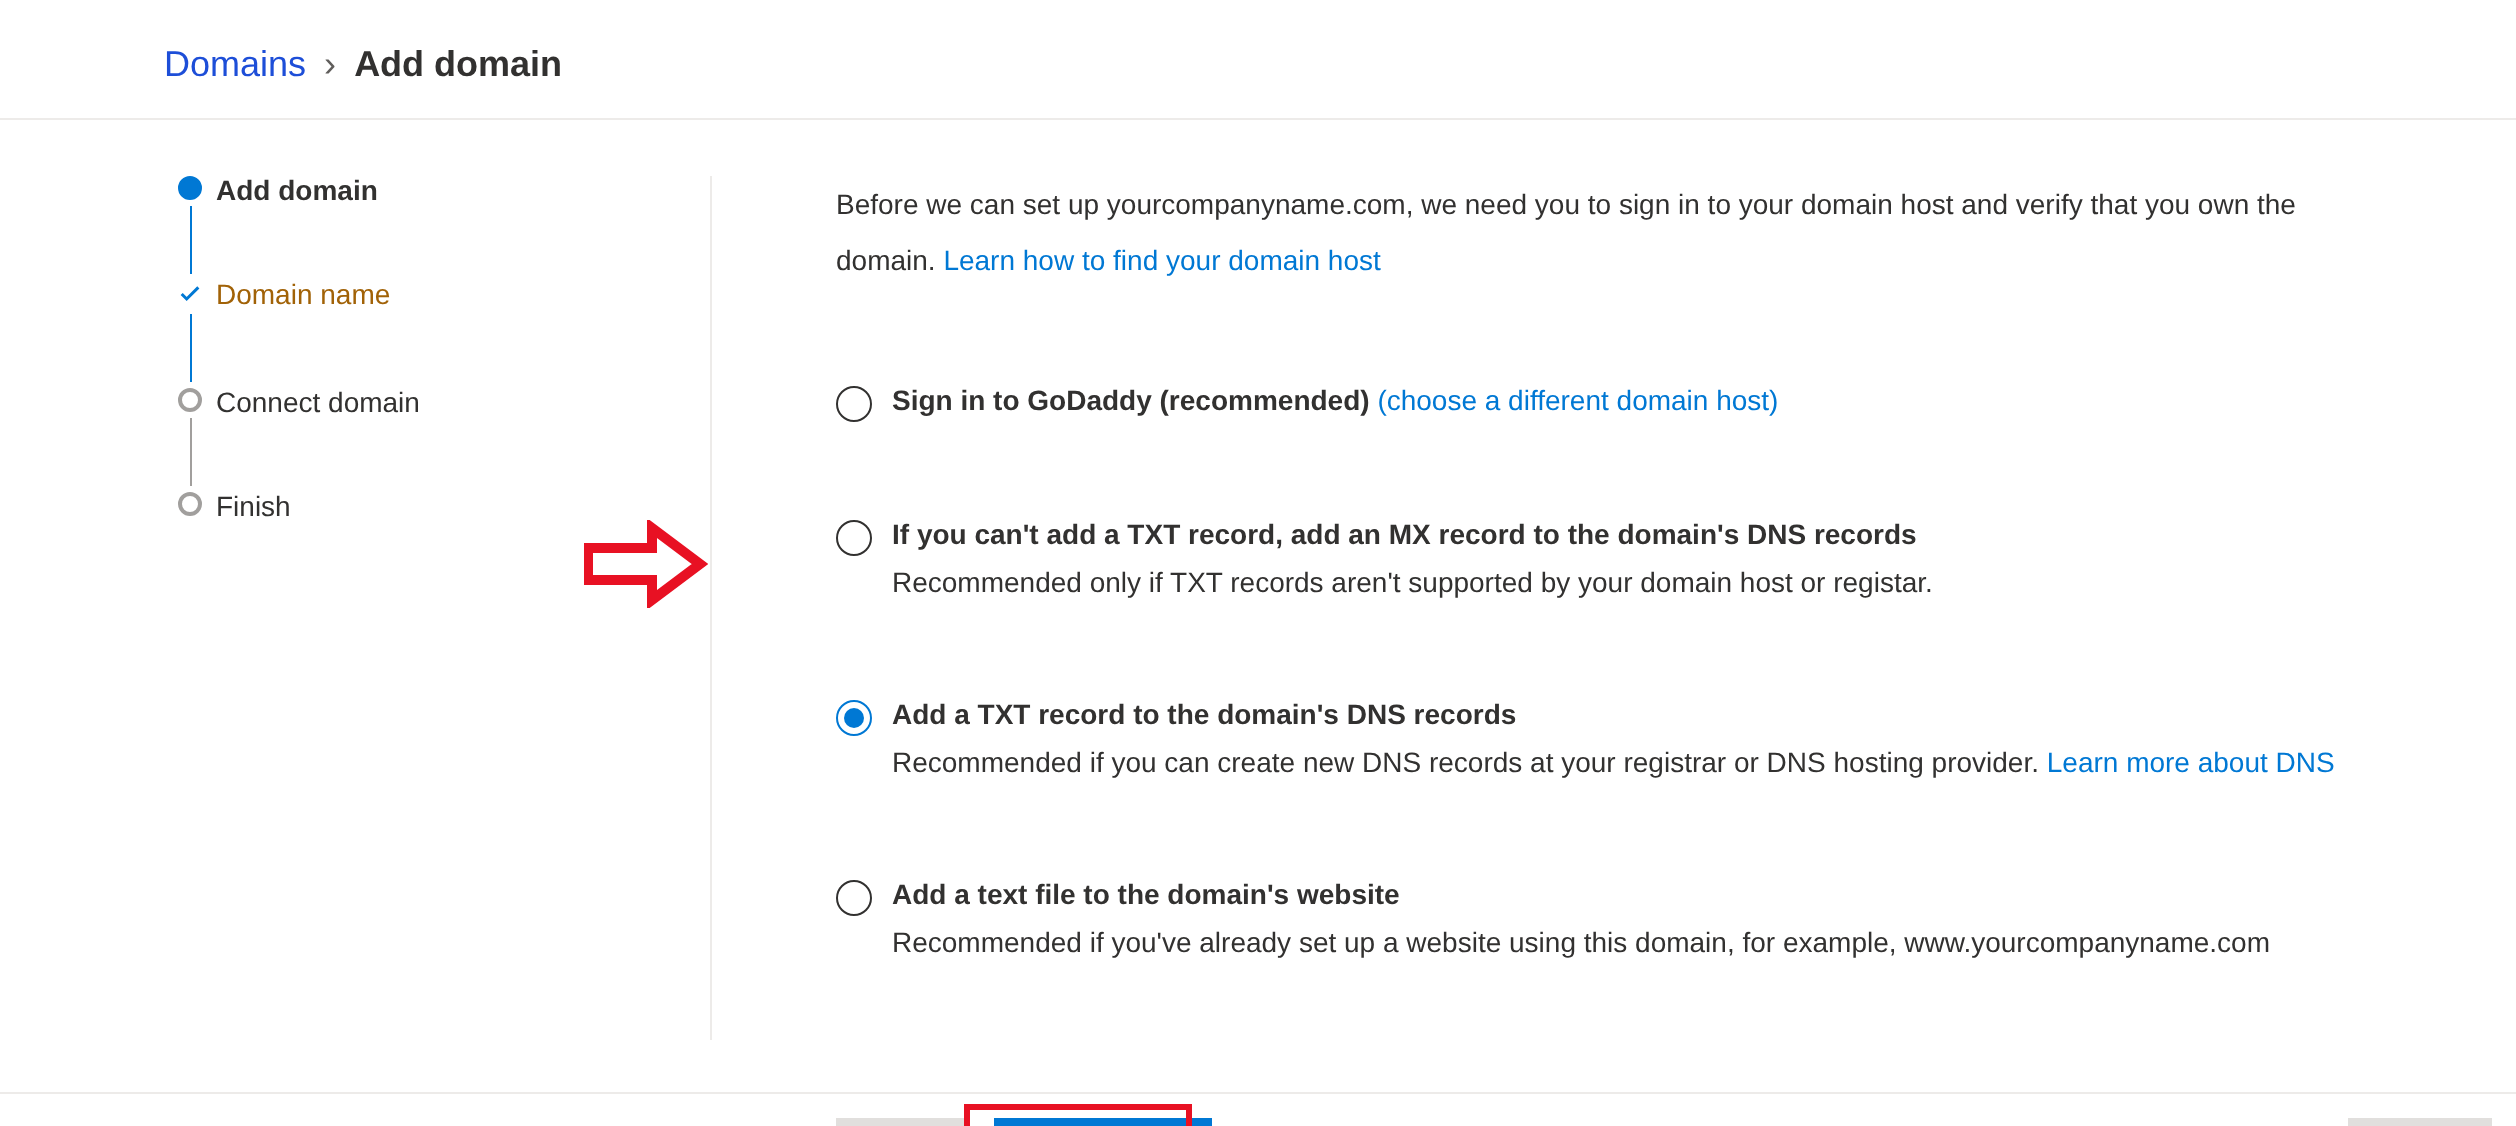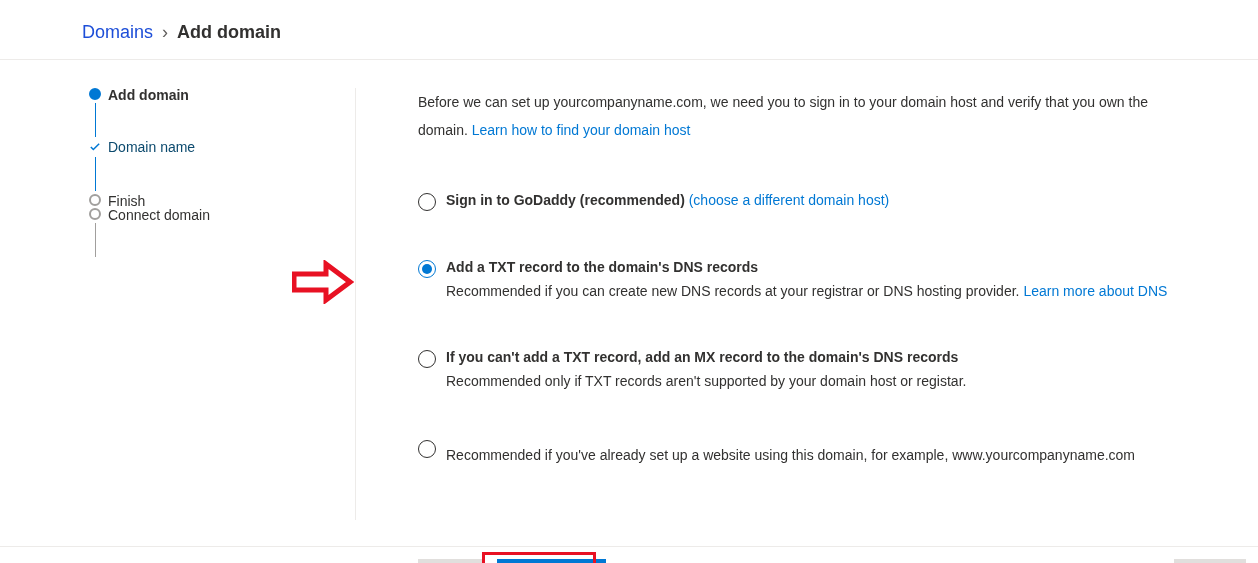--- a/index.html
+++ b/index.html
@@ -15,21 +15,21 @@
     .dotcol { width: 26px; display: flex; flex-direction: column; align-items: center; }
     .dot { width: 12px; height: 12px; border-radius: 50%; background: #fff; border: 2px solid #a19f9d; }
     .dot.filled { background: #0078d4; border-color: #0078d4; }
     .dot.small-filled { width: 7px; height: 7px; background: #0078d4; border: none; }
     .check { width: 14px; height: 14px; display: flex; align-items: center; justify-content: center; }
     .check svg { width: 10px; height: 10px; }
     .line { width: 1px; background: #0078d4; height: 34px; margin-top: 3px; margin-bottom: 3px; }
     .line.grey { background: #a19f9d; }
     .step-label { line-height: 14px; padding-top: 0; }
     .step-label.bold { font-weight: 600; }
-    .step-label.muted { color: #0c4a6e; text-align: right; }
+    .step-label.muted { color: #a16207; text-align: right; }
     .main { flex: 1; padding: 0 20px 0 62px; position: relative; }
     .intro { max-width: 760px; line-height: 28px; margin-bottom: 40px; }
     a.link { color: #0078d4; text-decoration: none; cursor: pointer; }
     .option { display: flex; align-items: flex-start; margin-bottom: 28px; max-width: 780px; margin-top: 48px; }
     .radio { width: 18px; height: 18px; border: 1px solid #323130; border-radius: 50%; flex: 0 0 18px; margin-top: 1px; margin-right: 10px; display: flex; align-items: center; justify-content: center; }
     .radio.selected { border-color: #0078d4; }
     .radio-inner { width: 10px; height: 10px; border-radius: 50%; background: #0078d4; }
     .opt-title { font-weight: 600; }
     .opt-desc { margin-top: 6px; line-height: 20px; color: #323130; }
     .red-arrow { position: absolute; left: -64px; top: 172px; }
@@ -67,29 +67,29 @@
                 <path d="M1 6 L4 9 L11 2" stroke="#0078d4" stroke-width="1.8" fill="none"></path>
               </svg>
           </div>
           <div class="line"></div>
         </div>
         <div class="step-label muted">Domain name</div>
       </div>
       <div class="step">
         <div class="dotcol">
           <div class="dot"></div>
+          <div class="line grey"></div>
         </div>
-        <div class="step-label">Finish</div>
+        <div class="step-label">Connect domain</div>
       </div>
       <div class="step">
         <div class="dotcol">
           <div class="dot"></div>
-          <div class="line grey"></div>
         </div>
-        <div class="step-label">Connect domain</div>
+        <div class="step-label">Finish</div>
       </div>
     </div>
 
     <div class="main">
       <svg class="red-arrow" width="62" height="44" viewBox="0 0 62 44">
         <path d="M2 14 L34 14 L34 4 L58 22 L34 40 L34 30 L2 30 Z" fill="none" stroke="#e81123" stroke-width="5" stroke-linejoin="miter"></path>
       </svg>
 
       <p class="intro">
         <span>Before we can set up yourcompanyname.com, we need you to sign in to your domain host and verify that you own the domain.</span>
@@ -98,43 +98,44 @@
 
       <div class="option">
         <div class="radio"></div>
         <div>
           <div><span class="opt-title">Sign in to GoDaddy (recommended)</span>
             <a class="link inline-link">(choose a different domain host)</a></div>
         </div>
       </div>
 
       <div class="option">
+        <div class="radio"></div>
+        <div>
+          <div class="opt-title">If you can't add a TXT record, add an MX record to the domain's DNS records</div>
+          <div class="opt-desc">Recommended only if TXT records aren't supported by your domain host or registar.</div>
+        </div>
+      </div>
+
+      <div class="option">
         <div class="radio selected">
             <div class="radio-inner"></div>
           </div>
         <div>
           <div class="opt-title">Add a TXT record to the domain's DNS records</div>
           <div class="opt-desc">
             <span>Recommended if you can create new DNS records at your registrar or DNS hosting provider.</span>
             <a class="link">Learn more about DNS</a>
           </div>
         </div>
       </div>
 
-      <div class="option">
-        <div class="radio"></div>
-        <div>
-          <div class="opt-title">If you can't add a TXT record, add an MX record to the domain's DNS records</div>
-          <div class="opt-desc">Recommended only if TXT records aren't supported by your domain host or registar.</div>
-        </div>
-      </div>
-
       <div class="option" style="margin-bottom:12px">
         <div class="radio"></div>
         <div>
+          <div class="opt-title">Add a text file to the domain's website</div>
           <div class="opt-desc">Recommended if you've already set up a website using this domain, for example, www.yourcompanyname.com</div>
         </div>
       </div>
     </div>
   </div>
 
   <div class="footer">
     <button class="btn back">Back</button>
     <button class="btn primary">Continue</button>
     <div class="red-box continue"></div>

